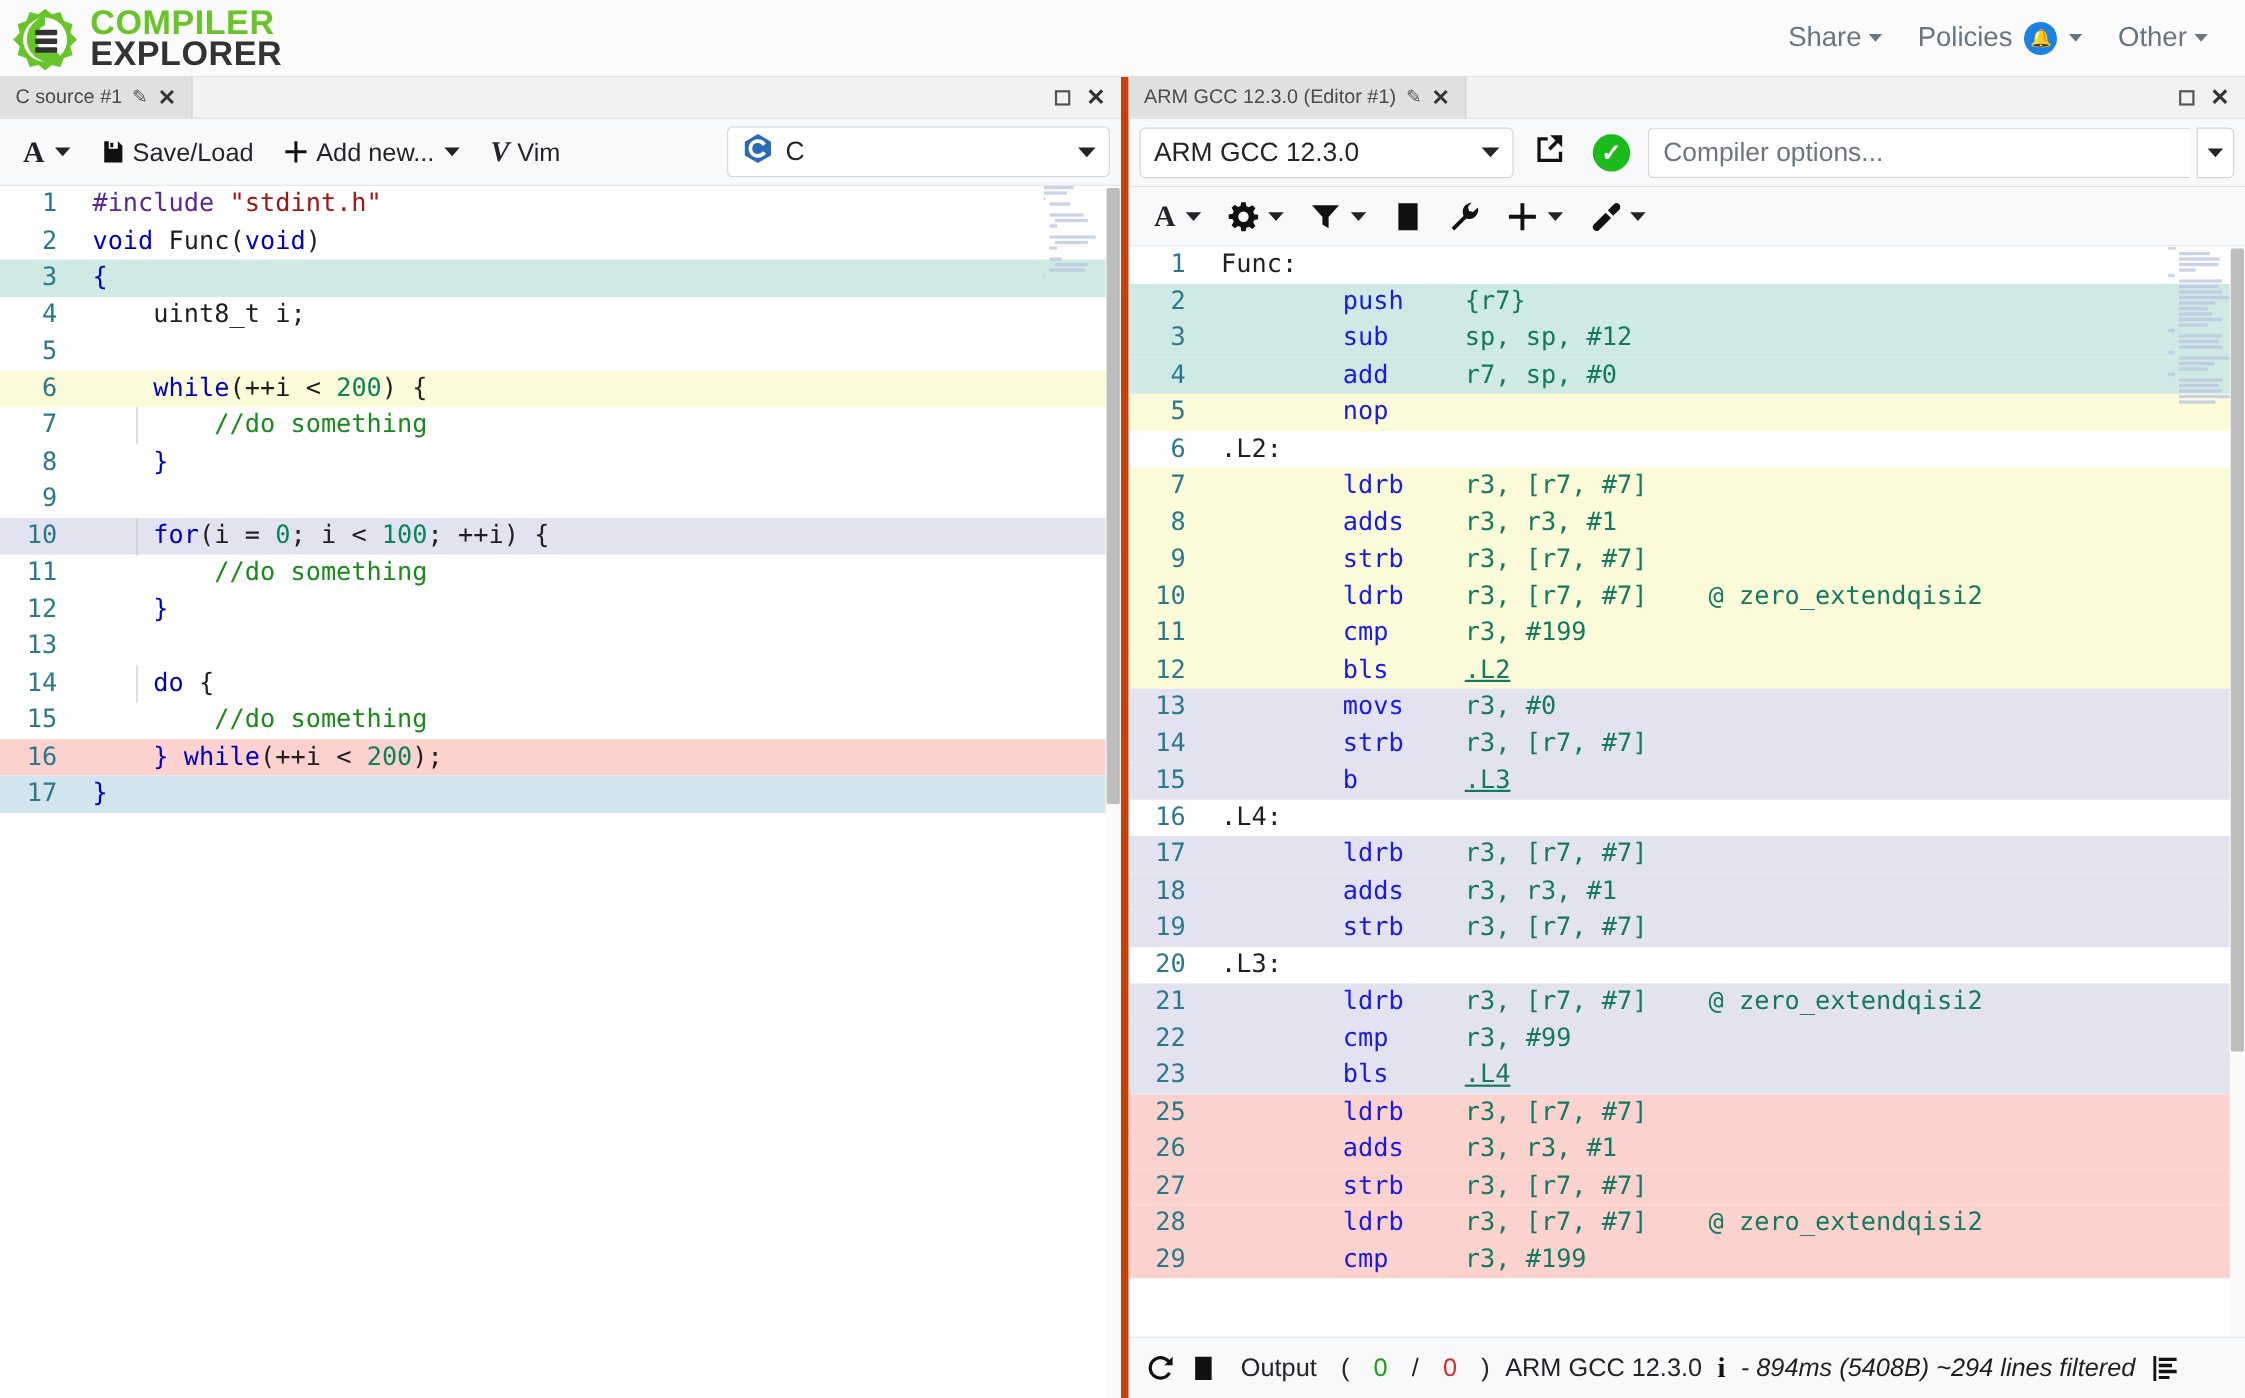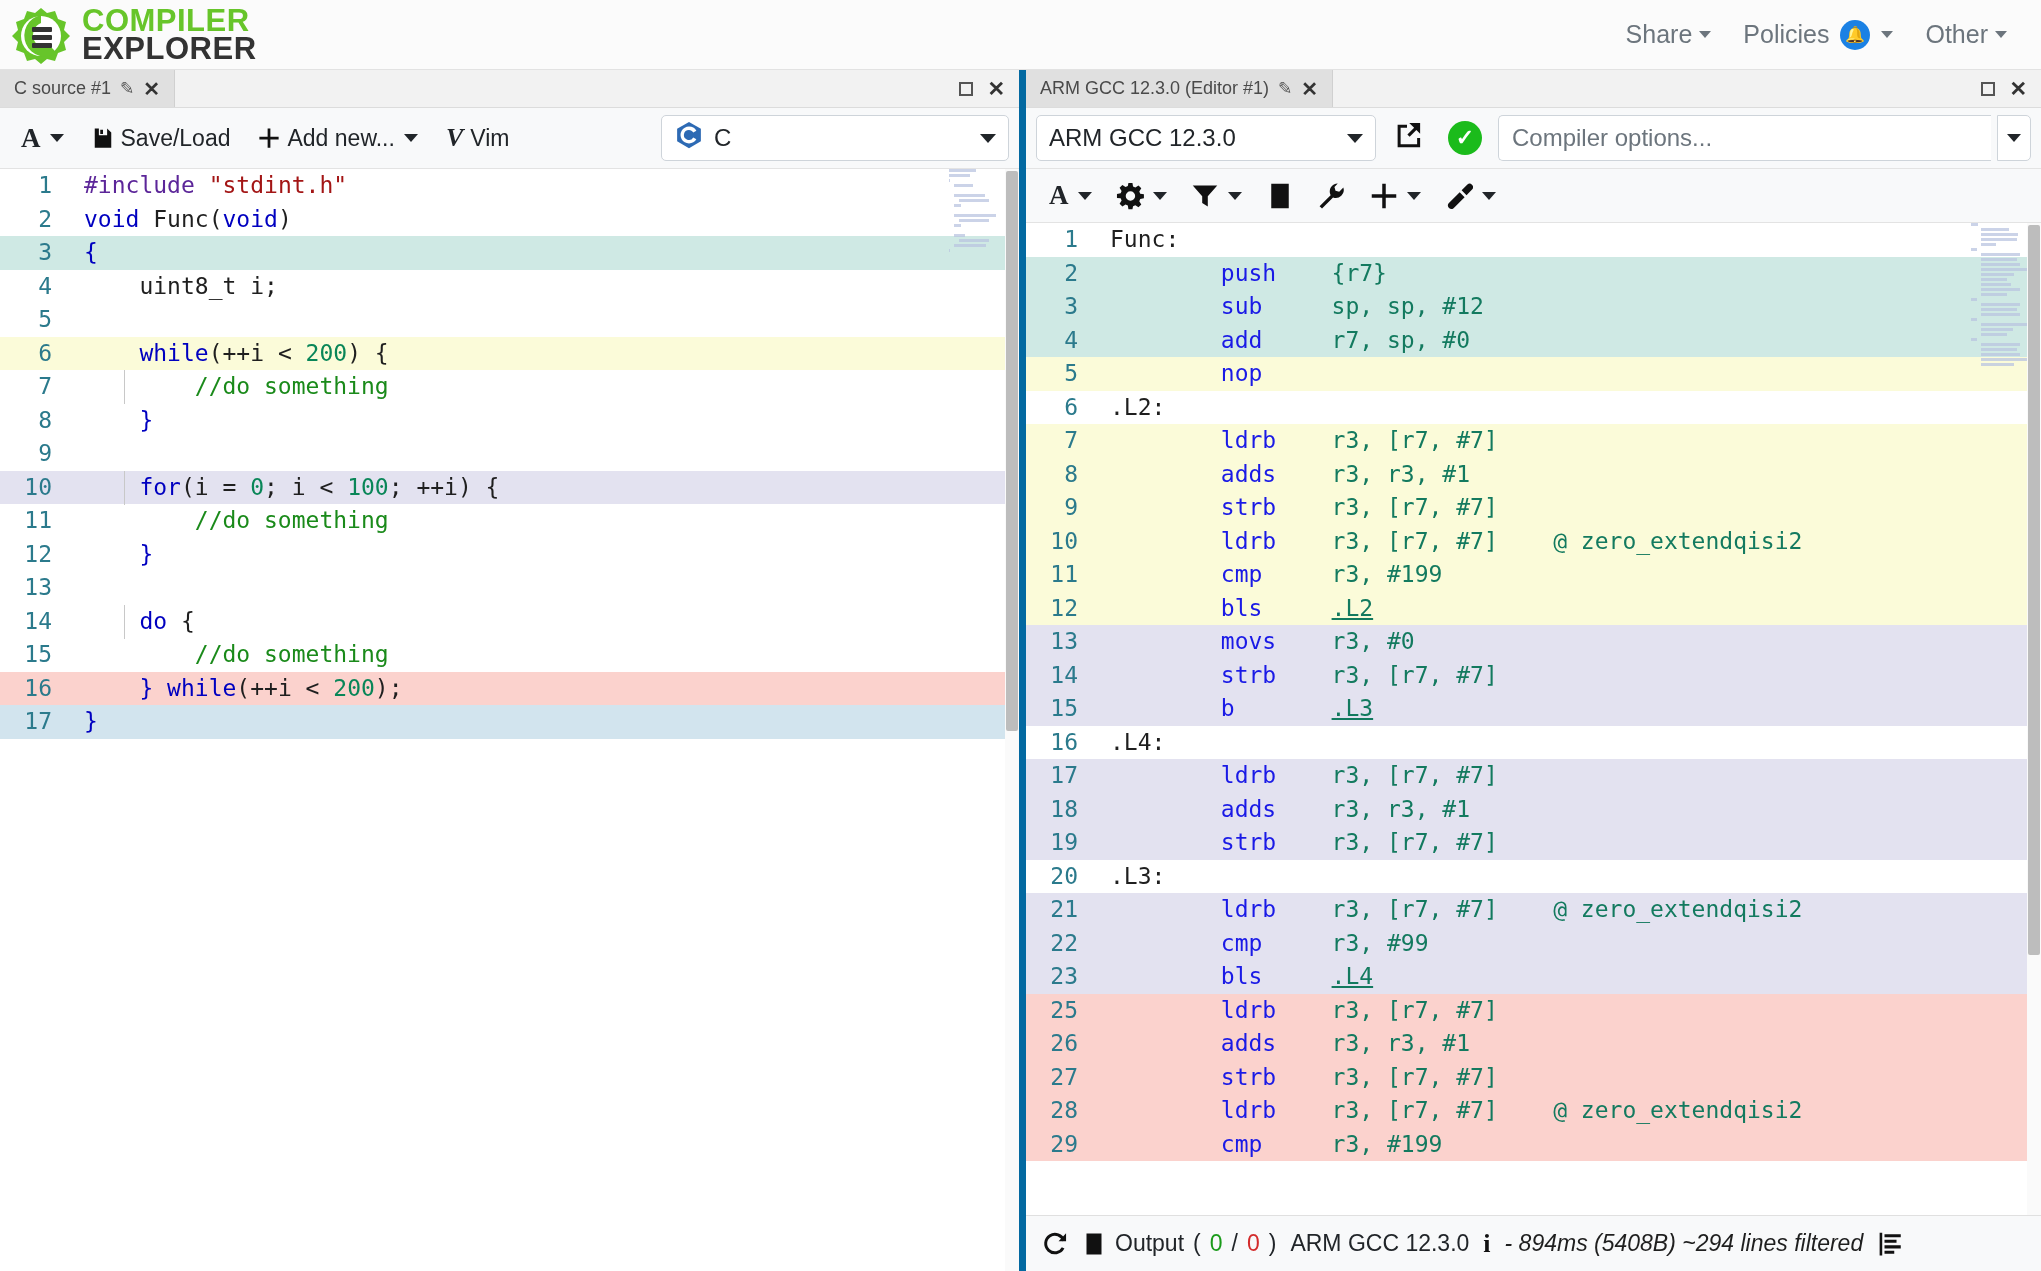--- a/index.html
+++ b/index.html
@@ -49,21 +49,21 @@
     width: 30px; height: 30px; border-radius: 50%;
     background: #1b81e4; display: inline-flex;
     align-items: center; justify-content: center;
     color: #fff; font-size: 16px; margin: 0 4px;
   }
 
   
   #workspace {
     position: absolute; top: 70px; left: 0;
     width: 2041px; height: 1201px;
-    background: #0369a1;
+    background: #c2410c;
   }
   .pane {
     position: absolute;
     background: #ffffff;
     display: flex; flex-direction: column;
     overflow: hidden;
   }
   #editor-pane { left: 0; top: 0; width: 1019px; height: 1201px; }
   #compiler-pane { left: 1026px; top: 0; width: 1015px; height: 1201px; }
 
@@ -235,21 +235,21 @@
 
   
   .statusbar {
     height: 56px; background: #f8f9fa;
     border-top: 1px solid #e0e0e0;
     display: flex; align-items: center;
     padding: 0 16px; gap: 14px;
     font-size: 23px; color: #212529;
     flex: 0 0 auto;
   }
-  .sb-item { display: inline-flex; align-items: center; gap: 9px; cursor: pointer; }
+  .sb-item { display: inline-flex; align-items: center; gap: 22px; cursor: pointer; }
   .sb-static { display: inline-flex; align-items: center; gap: 9px; }
   .sb-green { color: #1a9b1a; }
   .sb-red { color: #d32b2b; }
   .sb-meta { font-style: italic; color: #1f1f1f; }
   .info-i {
     font-family: "Liberation Serif", serif; font-weight: bold;
     font-size: 26px; color: #111;
   }
 </style>
 </head>

